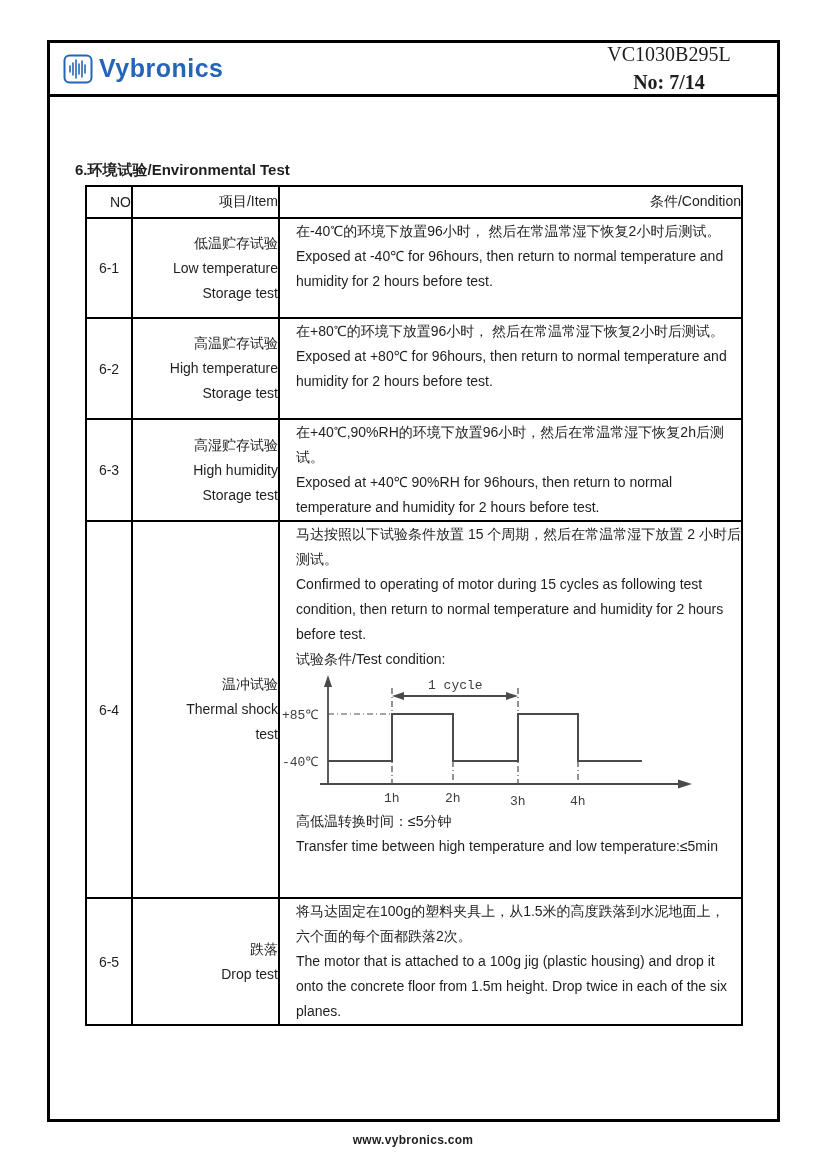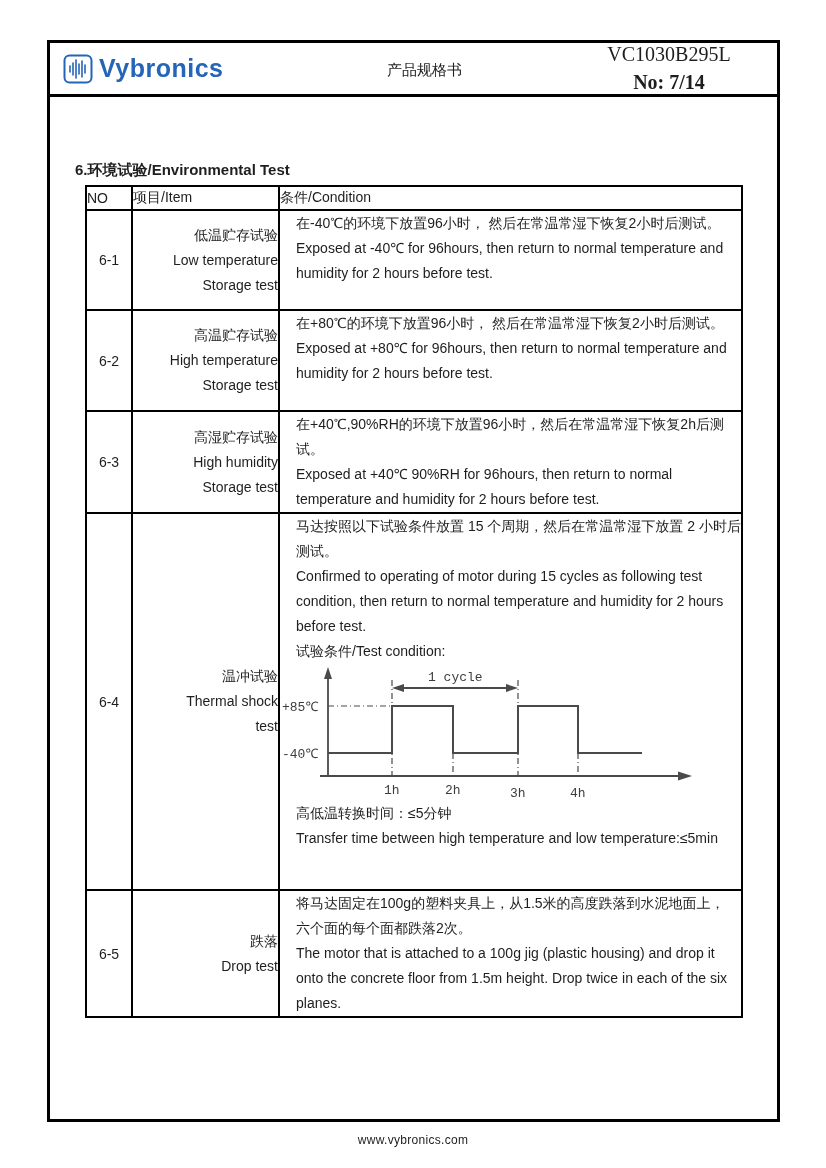--- a/index.html
+++ b/index.html
@@ -75,22 +75,22 @@
   table.env th, table.env td {
     border: 2px solid #000;
     padding: 0;
     font-size: 14px;
   }
   col.c-no   { width: 46px; }
   col.c-item { width: 147px; }
   col.c-cond { width: 463px; }
   th {
     font-weight: normal;
-    height: 24px;
-    text-align: left;
+    height: 32px;
+    text-align: right;
   }
   td.no-cell {
     text-align: center;
     vertical-align: middle;
   }
   td.item-cell {
     text-align: right;
     vertical-align: middle;
     line-height: 25px;
   }
@@ -122,21 +122,21 @@
   }
   .arrowhead { fill: #4a4a4a; stroke: none; }
 
   
   .footer {
     position: absolute;
     left: 0; top: 1133px;
     width: 826px;
     text-align: center;
     font-size: 12px;
-    font-weight: normal;
+    font-weight: bold;
     letter-spacing: 0.3px;
   }
 </style>
 </head>
 <body>
 
 <div class="frame">
 
   <div class="header">
     <div class="logo-wrap">
@@ -147,21 +147,20 @@
           <line x1="11" y1="10" x2="11" y2="22"></line>
           <line x1="14" y1="7" x2="14" y2="25"></line>
           <line x1="17" y1="11" x2="17" y2="21"></line>
           <line x1="20" y1="8" x2="20" y2="24"></line>
           <line x1="23" y1="12" x2="23" y2="20"></line>
         </g>
       </svg>
       <span class="logo-text">Vybronics</span>
     </div>
     <div class="header-center">
-      <div class="title-zh">产品规格书</div>
     </div>
     <div class="header-right">
       <div class="model">VC1030B295L</div>
       <div class="page-no">No: 7/14</div>
     </div>
   </div>
 
   <div class="section-title">6.环境试验/Environmental Test</div>
 
   <table class="env">

